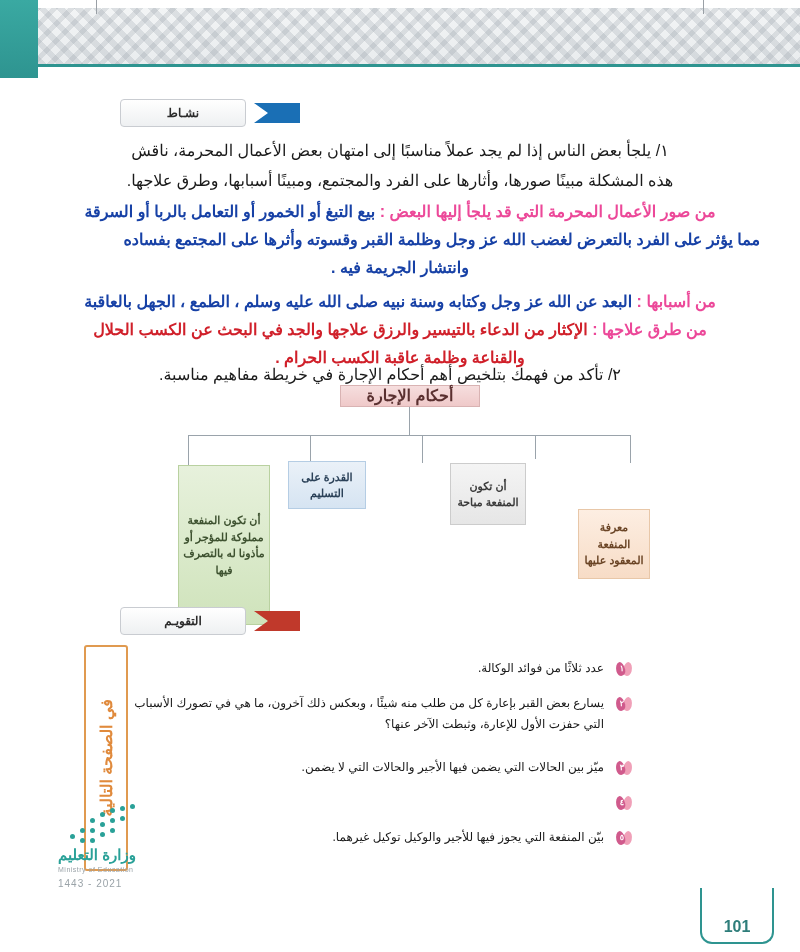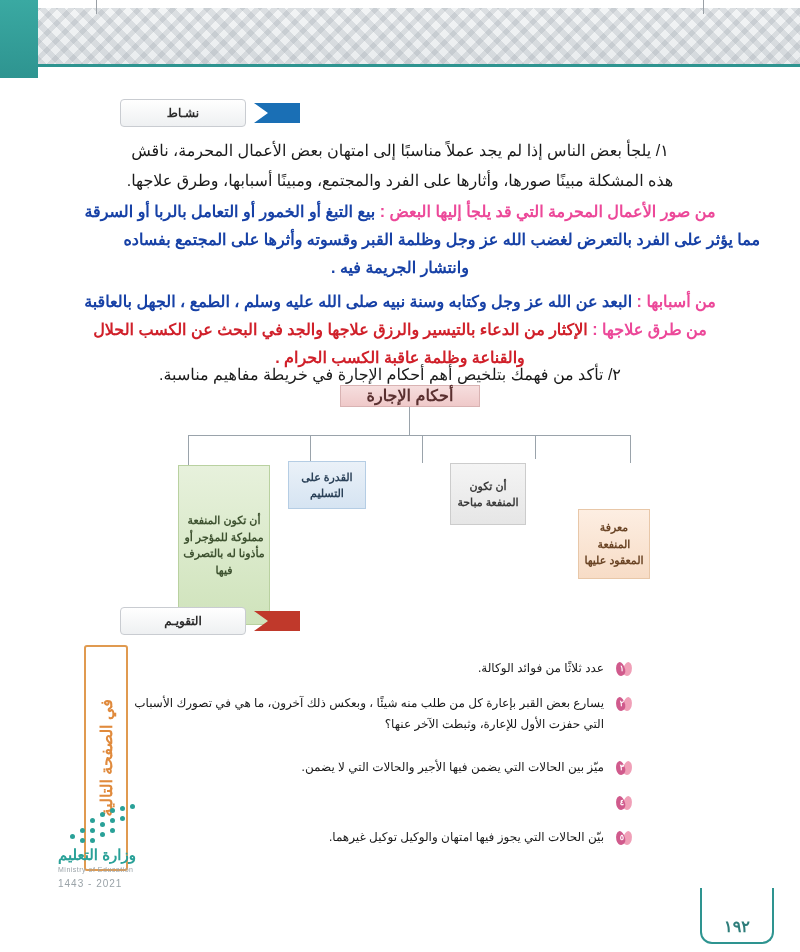--- a/index.html
+++ b/index.html
@@ -233,21 +233,21 @@
     <div class="num">٤</div>
   </div>
 </div>
 
 <div class="eval-item" style="right:168px;top:827px;width:500px;">
   <div class="bullet">
     <div class="b1"></div>
       <div class="b2"></div>
     <div class="num">٥</div>
   </div>
-  <div class="eval-text">بيّن الحالات التي يجوز فيها امتهان والوكيل توكيل غيرهما.</div>
+  <div class="eval-text">بيّن المنفعة التي يجوز فيها للأجير والوكيل توكيل غيرهما.</div>
 </div>
 
 <div class="side-tab">
   <span>في الصفحة التالية</span>
 </div>
 
 <div class="logo">
   <div class="dots">
     <div class="dot" style="left:4px;top:30px;"></div>
     <div class="dot" style="left:14px;top:24px;"></div>
@@ -264,14 +264,14 @@
     <div class="dot" style="left:54px;top:2px;"></div>
     <div class="dot" style="left:54px;top:12px;"></div>
     <div class="dot" style="left:64px;top:0px;"></div>
   </div>
   <div class="ar">وزارة التعليم</div>
   <div class="en">Ministry of Education</div>
   <div class="yr">2021 - 1443</div>
 </div>
 
 <div class="pagenum">
-  <span>١٩٢</span>
+  <span>101</span>
 </div>
 
 </body></html>

